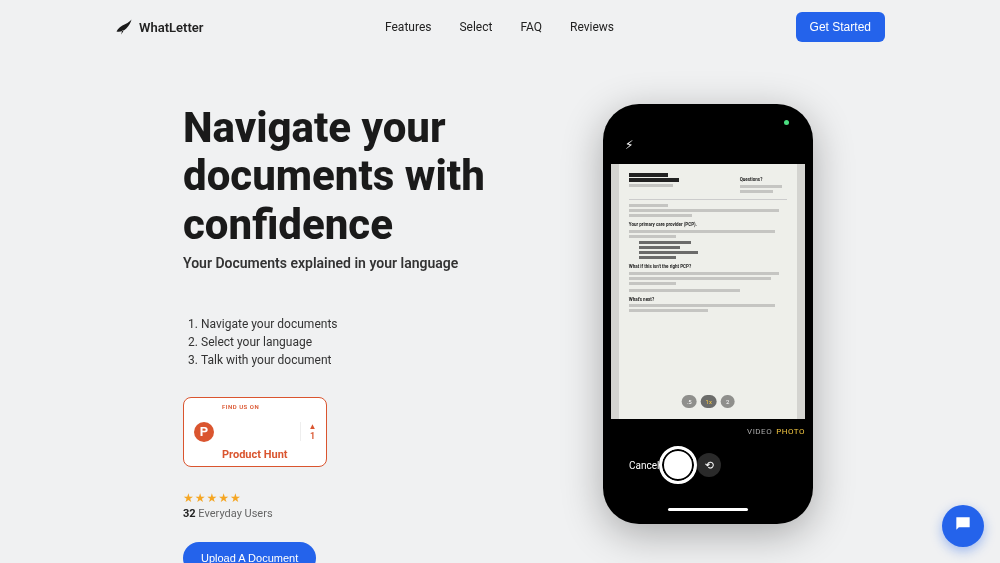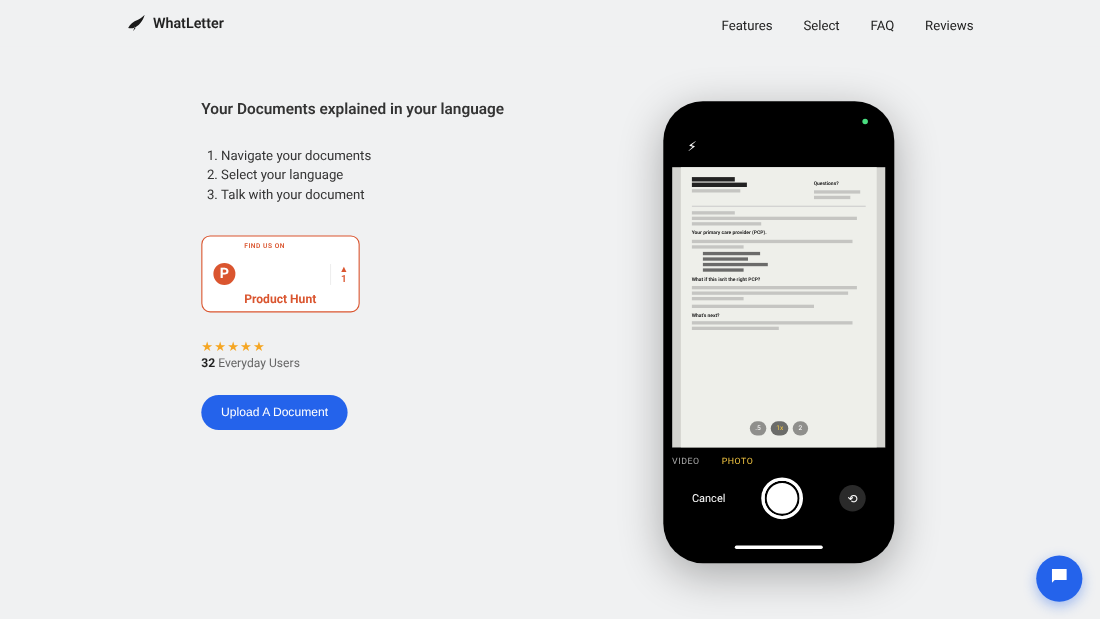--- a/index.html
+++ b/index.html
@@ -1,31 +1,31 @@
 <!DOCTYPE html>
 <html><head>
   <meta charset="utf-8">
   <style>
     * { margin: 0; padding: 0; box-sizing: border-box; }
     body { font-family: -apple-system, BlinkMacSystemFont, "Segoe UI", Roboto, Helvetica, Arial, sans-serif; background: #f0f1f2; width: 1000px; height: 563px; overflow: hidden; position: relative; }
     
     
-    .header { display: flex; align-items: flex-end; justify-content: space-between; padding: 12px 115px; background: #f0f1f2; }
+    .header { display: flex; align-items: center; justify-content: space-between; padding: 12px 115px; background: #f0f1f2; }
     .logo-wrap { display: flex; align-items: center; gap: 6px; }
     .logo-icon { width: 18px; height: 18px; }
     .logo-text { font-weight: 600; font-size: 13px; color: #222; }
     .nav { display: flex; gap: 28px; }
     .nav a { color: #222; text-decoration: none; font-size: 12px; }
     .cta-btn { background: #2463eb; color: #fff; border: none; border-radius: 6px; padding: 8px 14px; font-size: 12px; cursor: pointer; }
     
     
     .main { display: flex; padding: 50px 115px 0 183px; gap: 60px; align-items: flex-start; }
     .left { flex: 1; max-width: 360px; }
     .hero-title { font-size: 42px; font-weight: 800; line-height: 1.15; color: #1a1a1a; margin-bottom: 6px; }
-    .hero-sub { font-size: 14px; font-weight: 600; color: #333; margin-bottom: 24px; }
+    .hero-sub { font-size: 14px; font-weight: 600; color: #333; margin-bottom: 44px; }
     .steps { list-style: decimal; padding-left: 18px; font-size: 12px; color: #333; line-height: 1.5; margin-bottom: 28px; }
     
     .ph-badge { display: inline-flex; align-items: center; gap: 8px; border: 1px solid #da552f; border-radius: 8px; padding: 6px 10px; background: #fff; margin-bottom: 24px; }
     .ph-circle { width: 20px; height: 20px; border-radius: 50%; background: #da552f; color: #fff; display: flex; align-items: center; justify-content: center; font-weight: 700; font-size: 13px; }
     .ph-text { display: flex; flex-direction: column; line-height: 1; }
     .ph-find { font-size: 6px; color: #da552f; font-weight: 600; letter-spacing: 0.5px; }
     .ph-name { font-size: 11px; font-weight: 700; color: #da552f; margin-top: 39px; }
     .ph-up { display: flex; flex-direction: column; align-items: center; border-left: 1px solid #eee; padding-left: 8px; margin-left: 4px; }
     .ph-arrow { font-size: 8px; color: #da552f; }
     .ph-count { font-size: 9px; color: #da552f; font-weight: 600; }
@@ -46,24 +46,24 @@
     .dot-g { width: 5px; height: 5px; border-radius: 50%; background: #4ade80; }
     .flash-icon { position: absolute; top: 26px; left: 14px; color: #fff; font-size: 12px; z-index: 4; }
     
     .camera-viewport { position: absolute; top: 52px; left: 0; right: 0; height: 255px; background: #d4d4d0; display: flex; align-items: center; justify-content: center; }
     .doc-paper { width: 92%; height: 100%; background: #eeefea; padding: 8px 10px; font-size: 4px; line-height: 1.3; color: #222; overflow: hidden; }
     .doc-paper .redact { background: #222; height: 4px; margin: 1px 0; }
     .doc-paper .line { height: 3px; background: #888; margin: 2px 0; opacity: .4; }
     .doc-paper .head { font-weight: 700; font-size: 4.5px; margin-top: 5px; }
     
     .camera-controls { position: absolute; bottom: 0; left: 0; right: 0; height: 97px; background: #000; padding: 8px 0; }
-    .cam-tabs { display: flex; justify-content: flex-start; gap: 20px; font-size: 8px; margin-bottom: 10px; }
+    .cam-tabs { display: flex; justify-content: flex-end; gap: 4px; font-size: 8px; margin-bottom: 10px; }
     .cam-tab { color: #aaa; letter-spacing: 0.5px; }
     .cam-tab.active { color: #f5c842; }
-    .cam-row { display: flex; align-items: center; justify-content: space-between; padding: 0 18px; }
+    .cam-row { display: flex; align-items: center; padding: 0 18px; }
     .cam-cancel { color: #fff; font-size: 10px; }
     .shutter { width: 38px; height: 38px; border-radius: 50%; border: 3px solid #fff; background: #fff; box-shadow: inset 0 0 0 2px #000; }
     .swap { width: 24px; height: 24px; border-radius: 50%; background: #2a2a2a; display: flex; align-items: center; justify-content: center; color: #fff; font-size: 11px; }
     .zoom-pills { position: absolute; bottom: 108px; left: 50%; transform: translateX(-50%); display: flex; gap: 4px; z-index: 4; }
     .zoom-pill { background: rgba(0,0,0,.4); color: #fff; font-size: 6px; border-radius: 10px; padding: 3px 5px; }
     .zoom-pill.active { background: rgba(0,0,0,.55); color: #f5c842; }
     .home-ind { position: absolute; bottom: 5px; left: 50%; transform: translateX(-50%); width: 80px; height: 3px; background: #fff; border-radius: 3px; }
     
     
     .chat-fab { position: absolute; bottom: 16px; right: 16px; width: 42px; height: 42px; border-radius: 50%; background: #2463eb; display: flex; align-items: center; justify-content: center; cursor: pointer; box-shadow: 0 4px 12px rgba(36,99,235,.4); }
@@ -80,24 +80,26 @@
         </svg>
     </span>
     <span class="logo-text">WhatLetter</span>
   </div>
   <nav class="nav">
     <a href="#">Features</a>
     <a href="#">Select</a>
     <a href="#">FAQ</a>
     <a href="#">Reviews</a>
   </nav>
+  <button class="cta-btn">Get Started</button>
 </header>
 
 <main class="main">
   <div class="left">
+    <h1 class="hero-title">Navigate your documents with confidence</h1>
     <p class="hero-sub">Your Documents explained in your language</p>
     <ol class="steps">
       <li>Navigate your documents</li>
       <li>Select your language</li>
       <li>Talk with your document</li>
     </ol>
     
     <a class="ph-badge">
       <span class="ph-circle">P</span>
       <span class="ph-text">

